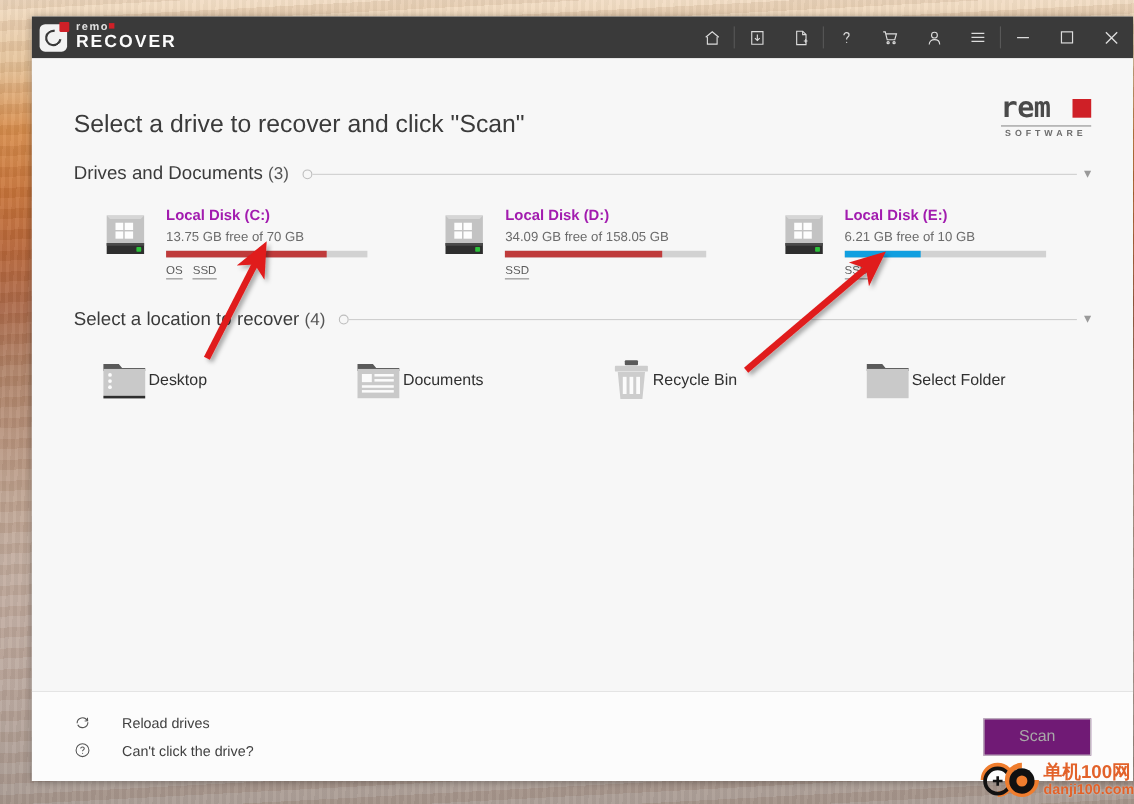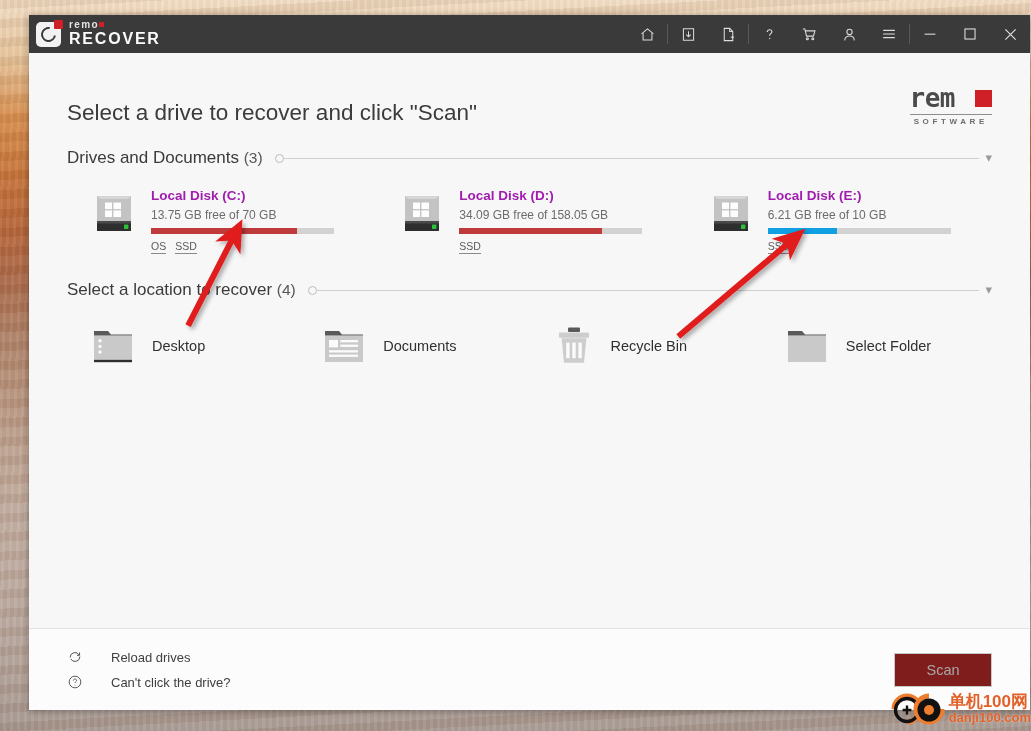--- a/index.html
+++ b/index.html
@@ -277,21 +277,20 @@
 
   
   #location-grid {
     display: grid;
     grid-template-columns: repeat(4, 1fr);
     margin-top: 18px;
   }
   .loc {
     display: flex;
     align-items: center;
-    gap: 17px;
     cursor: pointer;
     padding: 6px 4px 6px 24px;
   }
   .loc-label {
     font-size: 14.5px;
     color: #303030;
   }
 
   
   #footer {
@@ -310,21 +309,21 @@
     gap: 28px;
     cursor: pointer;
     font-size: 13px;
     color: #404040;
   }
   #scan-button {
     margin-left: auto;
     width: 98px;
     height: 34px;
     border: 1px solid #c9c9c9;
-    background: #7f1d1d;
+    background: #701a75;
     color: #a8a8a8;
     font-size: 14.5px;
     font-family: "Liberation Sans", sans-serif;
     cursor: default;
     text-align: center;
   }
 
   
   #annotations {
     position: absolute;

